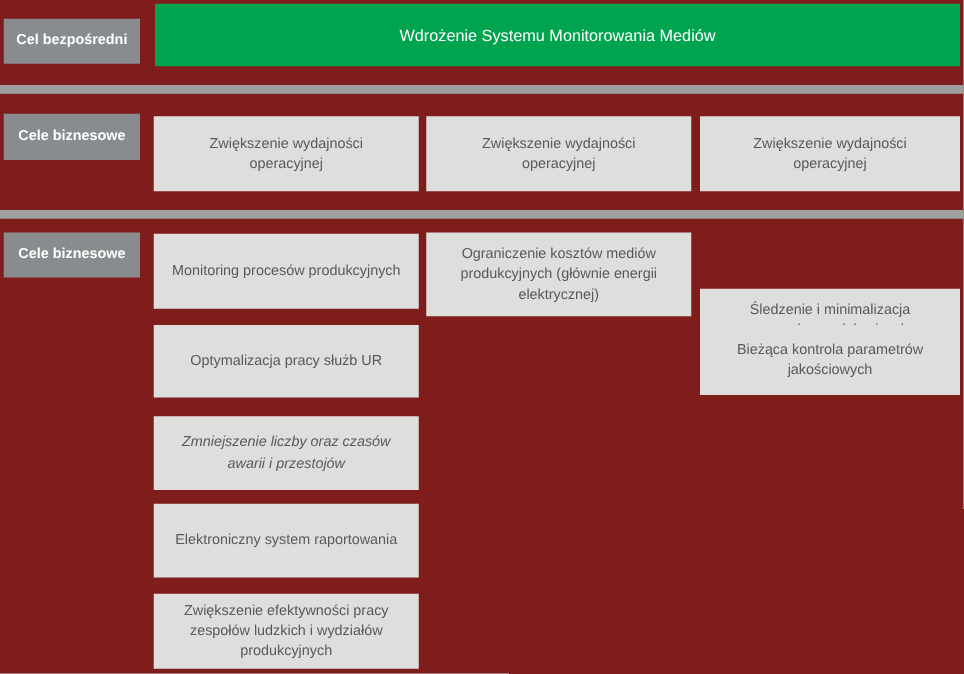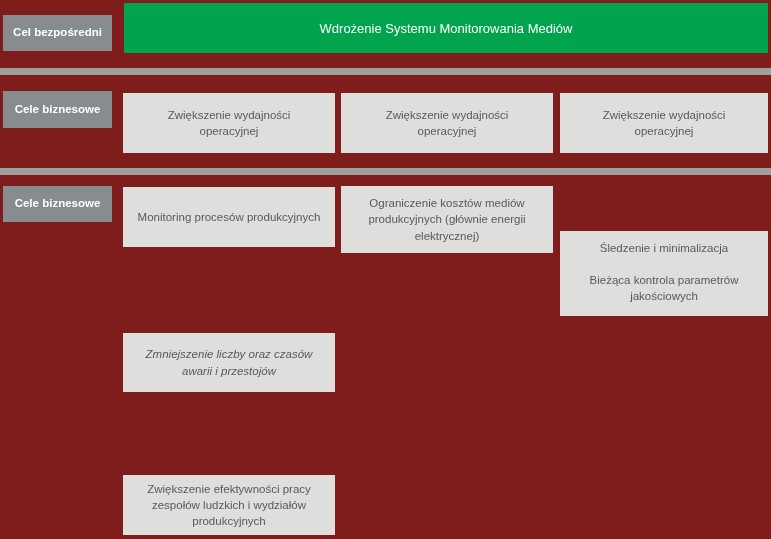--- a/index.html
+++ b/index.html
@@ -81,21 +81,23 @@
   <div class="row-label" style="top:91px;height:37px;">Cele biznesowe</div>
   <div class="goal-box col1" style="top:93px;height:60px;">Zwiększenie wydajności operacyjnej</div>
   <div class="goal-box col2" style="top:93px;height:60px;">Zwiększenie wydajności operacyjnej</div>
   <div class="goal-box col3" style="top:93px;height:60px;">Zwiększenie wydajności operacyjnej</div>
 
   <div class="divider" style="top:168px;"></div>
 
   <div class="row-label" style="top:186px;height:36px;">Cele biznesowe</div>
 
   <div class="goal-box col1" style="top:187px;height:60px;">Monitoring procesów produkcyjnych</div>
+  <div class="goal-box col1" style="top:260px;height:58px;">Optymalizacja pracy służb UR</div>
   <div class="goal-box col1" style="top:333px;height:59px;font-style:italic;">Zmniejszenie liczby oraz czasów awarii i przestojów</div>
+  <div class="goal-box col1" style="top:403px;height:59px;">Elektroniczny system raportowania</div>
   <div class="goal-box col1" style="top:475px;height:60px;">Zwiększenie efektywności pracy zespołów ludzkich i wydziałów produkcyjnych</div>
 
   <div class="goal-box col2" style="top:186px;height:67px;">Ograniczenie kosztów mediów produkcyjnych (głównie energii elektrycznej)</div>
 
   <div class="goal-box col3" style="top:186px;height:66px;margin-top:45px;">Śledzenie i minimalizacja procesów produkcyjnych wpływających na jakość</div>
   <div class="goal-box col3" style="top:260px;height:56px;">Bieżąca kontrola parametrów jakościowych</div>
 
 </div>
 
 </body></html>

